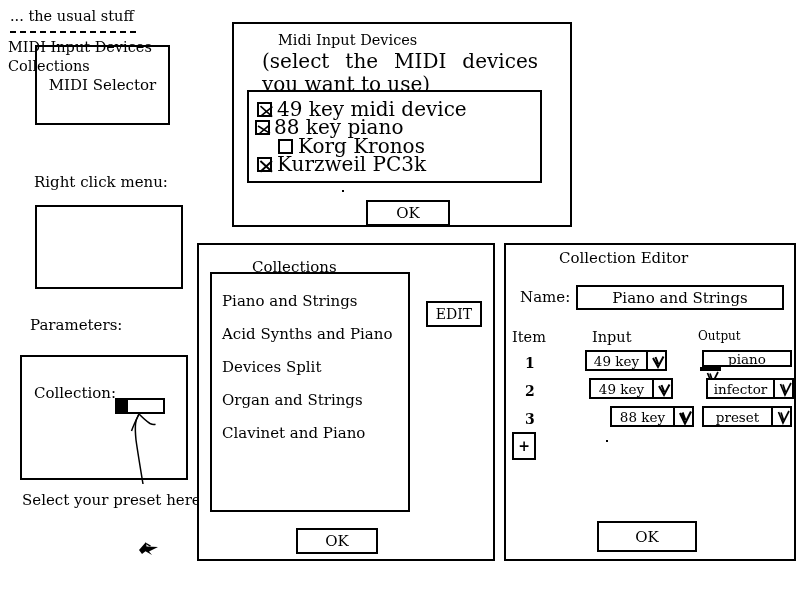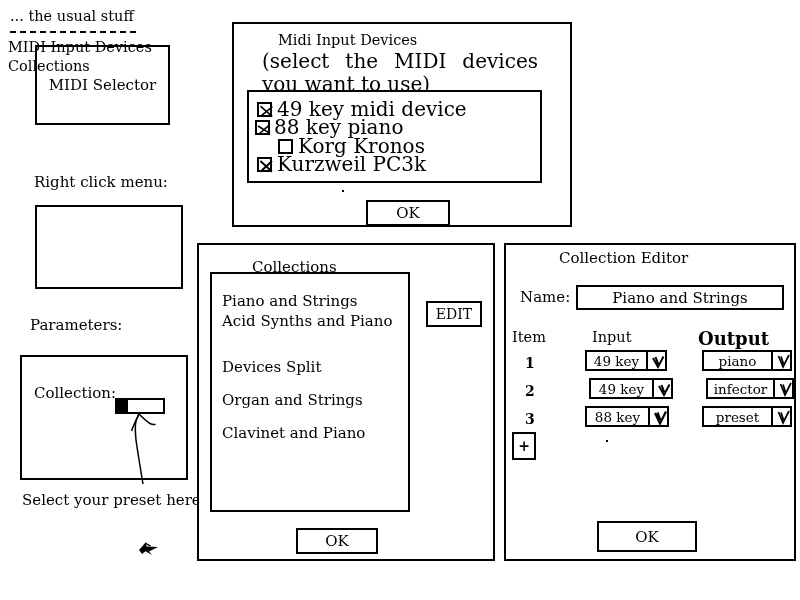--- a/index.html
+++ b/index.html
@@ -124,21 +124,21 @@
   #collections-ok { left: 296px; top: 528px; width: 82px; height: 26px; font-size: 15px; }
 
   
   #editor-panel { left: 504px; top: 243px; width: 292px; height: 318px; }
   #editor-title { left: 559px; top: 251px; font-size: 15px; }
   #editor-name-label { left: 520px; top: 290px; font-size: 15px; }
   #editor-name-field { left: 576px; top: 285px; width: 208px; height: 25px; font-size: 15px; }
 
   #col-head-item { left: 512px; top: 330px; font-size: 14.5px; }
   #col-head-input { left: 592px; top: 330px; font-size: 14.5px; }
-  #col-head-output { left: 698px; top: 330px; font-size: 18px; font-weight: bold; }
+  #col-head-output { left: 698px; top: 330px; font-size: 12px; }
 
   .item-num {
     position: absolute;
     font-size: 14px;
     font-weight: bold;
     line-height: 1;
   }
   .combo {
     position: absolute;
     height: 21px;
@@ -247,21 +247,21 @@
   <svg width="26" height="20" viewBox="0 0 26 20">
     <path d="M2 12 L9 4 L9.5 8.5 L21 9 L12 13.5 L15 17 L8.5 13.2 L5 16 Z" fill="#000"></path>
     <path d="M9 5.5 L13.5 8.2" stroke="#000" stroke-width="1.4" fill="none"></path>
   </svg>
 </div>
 
 <div class="box" id="collections-panel"></div>
 <div class="lbl" id="collections-title">Collections</div>
 <div class="box" id="collections-listbox">
   <div class="collection-item" style="top:20px;">Piano and Strings</div>
-  <div class="collection-item" style="top:40px;">Acid Synths and Piano</div>
+  <div class="collection-item" style="top:53px;">Acid Synths and Piano</div>
   <div class="collection-item" style="top:86px;">Devices Split</div>
   <div class="collection-item" style="top:119px;">Organ and Strings</div>
   <div class="collection-item" style="top:152px;">Clavinet and Piano</div>
 </div>
 <div class="box ctr" id="collections-edit-btn">
   <span>EDIT</span>
 </div>
 <div class="box ctr" id="collections-ok">
   <span>OK</span>
 </div>
@@ -279,21 +279,21 @@
 
 <div class="item-num" style="left:525px; top:356px;">1</div>
 <div class="combo" style="left:585px; top:350px; width:82px;">
   <span class="field">49 key</span>
   <span class="btn">
     <svg width="21" height="21" viewBox="0 0 21 21">
       <path d="M5 6 L10 15 L15.5 4.5 M7.5 5 L10.3 12" stroke="#000" stroke-width="2" fill="none"></path>
     </svg>
   </span>
 </div>
-<div class="combo" style="left:702px; top:350px; width:90px;">
+<div class="combo" style="left:702px; top:350px; width:90px;flex-direction:column;">
   <span class="field">piano</span>
   <span class="btn">
     <svg width="21" height="21" viewBox="0 0 21 21">
       <path d="M5.5 4 L10 15 L16 3 M8 4.5 L10.5 12" stroke="#000" stroke-width="1.7" fill="none"></path>
     </svg>
   </span>
 </div>
 
 <div class="item-num" style="left:525px; top:384px;">2</div>
 <div class="combo" style="left:589px; top:378px; width:84px;">
@@ -307,21 +307,21 @@
 <div class="combo" style="left:706px; top:378px; width:88px;">
   <span class="field">infector</span>
   <span class="btn">
     <svg width="21" height="21" viewBox="0 0 21 21">
       <path d="M5.5 4 L10 15 L16 3 M8 4.5 L10.5 12" stroke="#000" stroke-width="1.7" fill="none"></path>
     </svg>
   </span>
 </div>
 
 <div class="item-num" style="left:525px; top:412px;">3</div>
-<div class="combo" style="left:585px; top:406px; width:84px;">
+<div class="combo" style="left:610px; top:406px; width:84px;">
   <span class="field">88 key</span>
   <span class="btn">
     <svg width="21" height="21" viewBox="0 0 21 21">
       <path d="M5 5 L10 15.5 L16 3.5 M7.5 4.5 L10.3 12" stroke="#000" stroke-width="2.2" fill="none"></path>
     </svg>
   </span>
 </div>
 <div class="combo" style="left:702px; top:406px; width:90px;">
   <span class="field">preset</span>
   <span class="btn">

